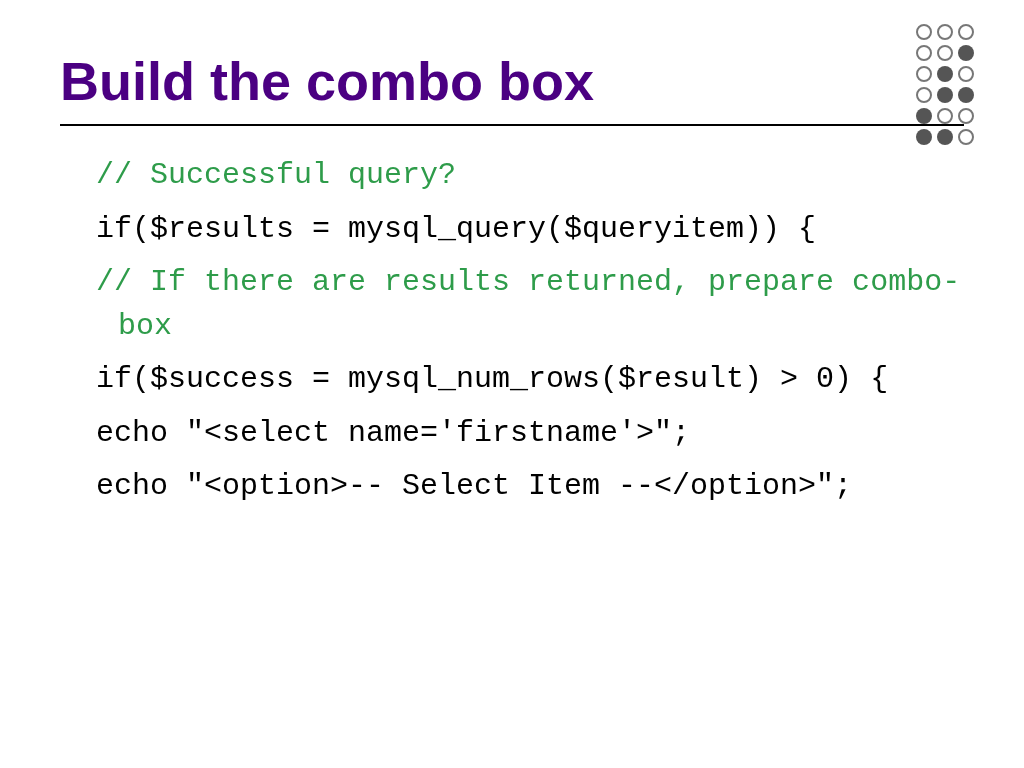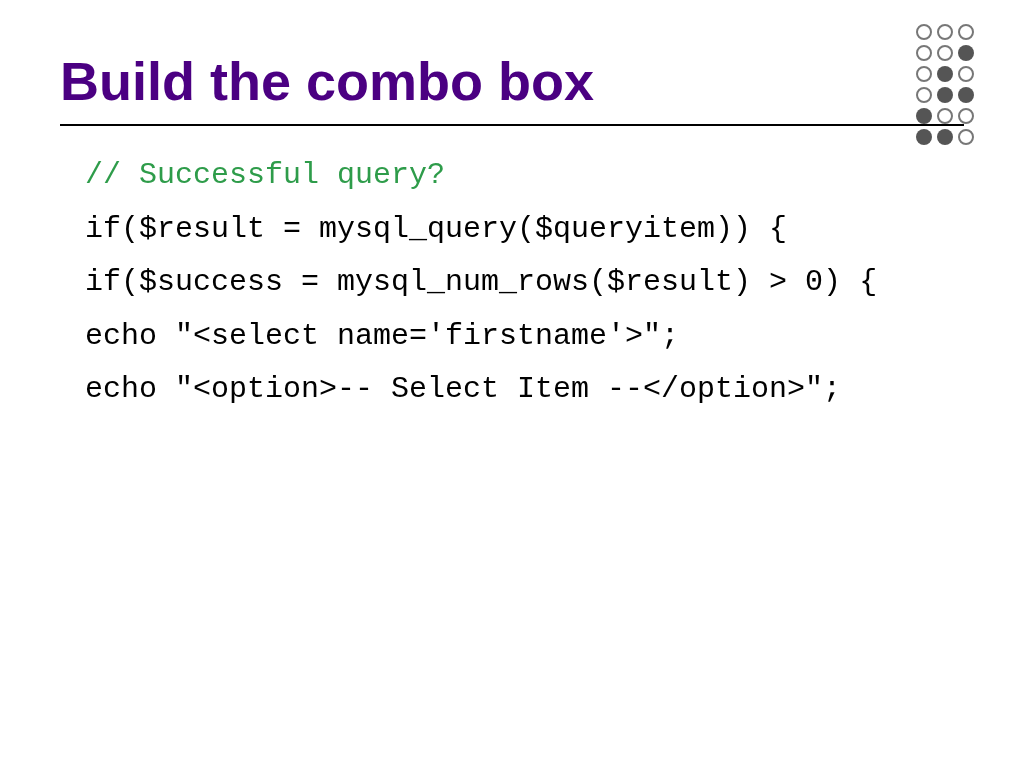--- a/index.html
+++ b/index.html
@@ -29,21 +29,21 @@
     border: none;
     border-top: 2px solid #000;
     margin: 6px 0 28px 0;
     width: 100%;
   }
   .body {
     font-family: "Courier New", Courier, monospace;
     font-size: 30px;
     line-height: 1.45;
     color: #000;
-    margin-left: 25px;
+    margin-left: 36px;
   }
   .body p {
     margin: 0 0 10px 0;
     text-indent: -22px;
     padding-left: 22px;
   }
   .comment { color: #2e9c4a; }
   .indent1 { padding-left: 140px; text-indent: 0; }
   .indent0 { padding-left: 22px; }
   .dots {
@@ -93,19 +93,20 @@
     <span class="dot filled"></span>
     <span class="dot filled"></span>
     <span class="dot open"></span>
   </div>
 
   <h1 class="title">Build the combo box</h1>
   <hr class="hr">
 
   <div class="body">
     <p class="indent0"><span class="comment">// Successful query?</span></p>
-    <p class="indent1"><span>if($result = mysql_query($queryitem))  {</span></p>
+    <p class="indent1"><span>if($results = mysql_query($queryitem))  {</span></p>
+    <p class="indent0"><span class="comment">// If there are results returned, prepare combo-box</span></p>
     <p class="indent0"><span>if($success = mysql_num_rows($result) &gt; 0) {</span></p>
     <p class="indent1"><span>echo "&lt;select name='firstname'&gt;";</span></p>
     <p class="indent1"><span>echo "&lt;option&gt;-- Select Item --&lt;/option&gt;";</span></p>
   </div>
 
 </div>
 
 </body></html>

